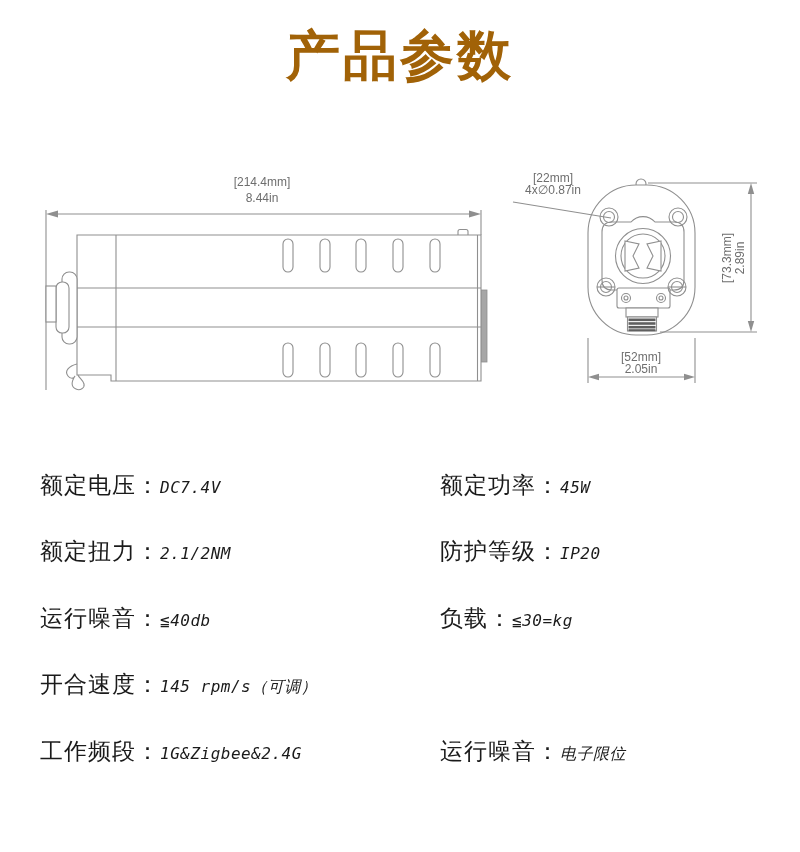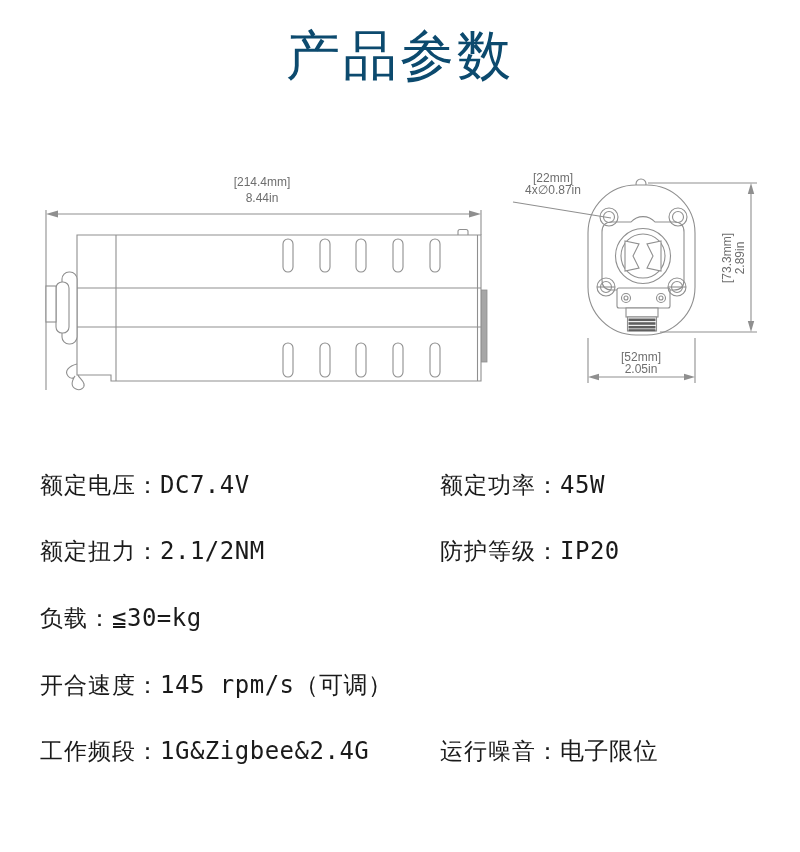--- a/index.html
+++ b/index.html
@@ -2,35 +2,35 @@
 <html><head>
 <meta charset="utf-8">
 <style>
   html,body{margin:0;padding:0;background:#fff;}
   .page{
     position:relative;width:800px;height:852px;background:#ffffff;overflow:hidden;
     font-family:"DejaVu Sans",sans-serif;color:#1a1a1a;
   }
   .title{
     position:absolute;top:20px;left:0;width:100%;text-align:center;
-    font-size:54px;font-weight:400;letter-spacing:3px;color:#0c4a6e;
+    font-size:54px;font-weight:700;letter-spacing:3px;color:#a16207;
   }
   svg.drawing{position:absolute;top:140px;left:0;}
   svg.drawing text{
     font-family:"Liberation Sans","DejaVu Sans",sans-serif;
     font-size:12px;fill:#6e6e6e;
   }
   .specs{position:absolute;top:452px;left:0;width:800px;}
   .spec-row{
     display:grid;grid-template-columns:400px 1fr;height:66.5px;
     align-items:center;padding-left:40px;box-sizing:border-box;
   }
   .cell{white-space:nowrap;font-size:23px;}
   .lab{letter-spacing:1px;}
-  .val{font-family:"DejaVu Sans Mono","DejaVu Sans",sans-serif;font-size:24px;letter-spacing:.5px;}
+  .val{font-family:"DejaVu Sans Mono","DejaVu Sans",sans-serif;font-size:16px;letter-spacing:.5px;font-style:italic;}
 </style>
 </head>
 <body>
 
 <div class="page">
 
   <div class="title">产品参数</div>
 
   <svg class="drawing" width="800" height="312" viewBox="0 0 800 312" fill="none" stroke="#8f8f8f" stroke-width="1.1">
 
@@ -160,20 +160,23 @@
       <div class="cell">
         <span class="lab">额定扭力：</span><span class="val">2.1/2NM</span>
       </div>
       <div class="cell">
         <span class="lab">防护等级：</span><span class="val">IP20</span>
       </div>
     </div>
 
     <div class="spec-row">
       <div class="cell">
+        <span class="lab">运行噪音：</span><span class="val">≦40db</span>
+      </div>
+      <div class="cell">
         <span class="lab">负载：</span><span class="val">≦30=kg</span>
       </div>
     </div>
 
     <div class="spec-row">
       <div class="cell">
         <span class="lab">开合速度：</span><span class="val">145 rpm/s（可调）</span>
       </div>
     </div>
 

